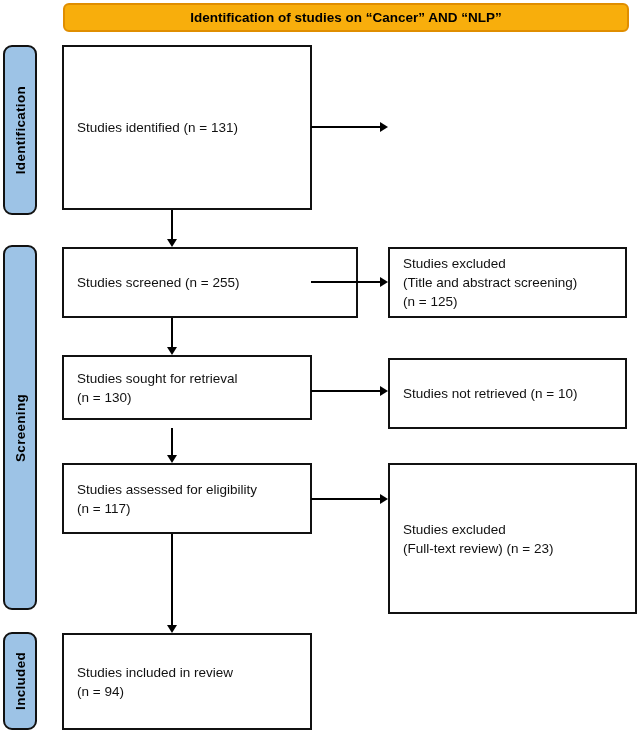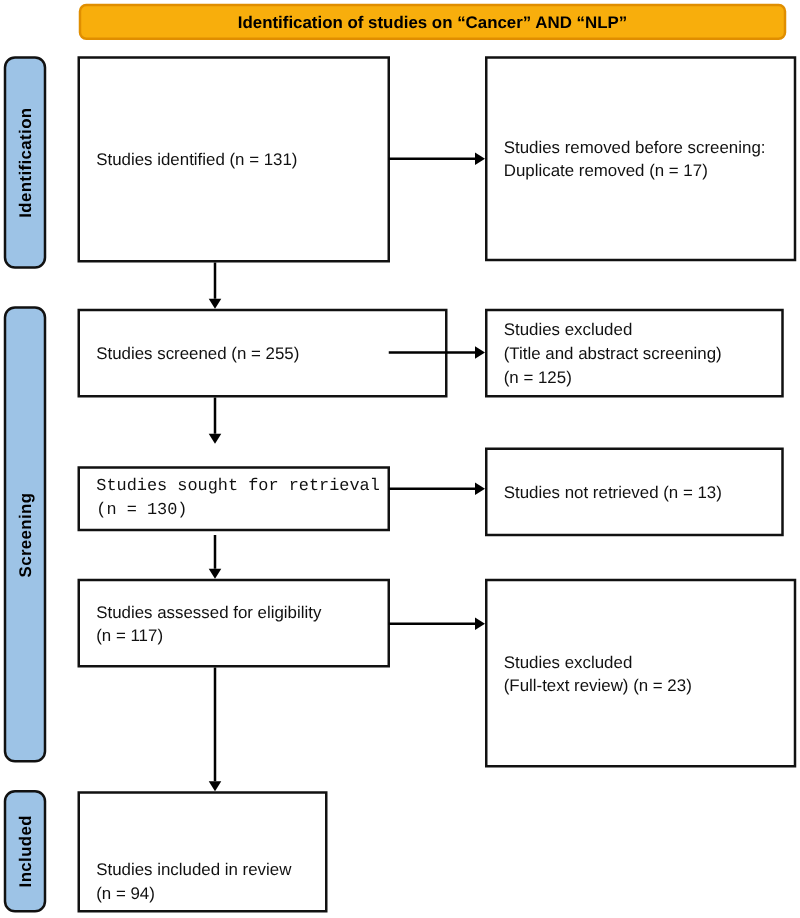--- a/index.html
+++ b/index.html
@@ -78,44 +78,40 @@
   <div class="stage" style="top:632px; height:98px;">
     <span class="stage-text">Included</span>
   </div>
 
   <div class="box" style="left:62px; top:45px; width:250px; height:165px;">
     <span class="box-text">Studies identified (n = 131)</span>
   </div>
   <div class="box" style="left:62px; top:247px; width:296px; height:71px;">
     <span class="box-text">Studies screened (n = 255)</span>
   </div>
-  <div class="box" style="left:62px; top:373px; width:250px; height:52px;font-family:Liberation Mono, monospace;">
+  <div class="box" style="left:62px; top:355px; width:250px; height:65px;">
     <span class="box-text">Studies sought for retrieval
 (n = 130)</span>
   </div>
   <div class="box" style="left:62px; top:463px; width:250px; height:71px;">
     <span class="box-text">Studies assessed for eligibility
 (n = 117)</span>
   </div>
-  <div class="box" style="left:62px; top:633px; width:200px; height:97px;align-items:flex-end;">
+  <div class="box" style="left:62px; top:633px; width:250px; height:97px;">
     <span class="box-text">Studies included in review
 (n = 94)</span>
   </div>
 
-  <div class="box" style="left:388px; top:45px; width:249px; height:164px;">
-    <span class="box-text">Studies removed before screening:
-Duplicate removed (n = 17)</span>
-  </div>
   <div class="box" style="left:388px; top:247px; width:239px; height:71px;">
     <span class="box-text">Studies excluded
 (Title and abstract screening)
 (n = 125)</span>
   </div>
   <div class="box" style="left:388px; top:358px; width:239px; height:71px;">
-    <span class="box-text">Studies not retrieved (n = 13)</span>
+    <span class="box-text">Studies not retrieved (n = 10)</span>
   </div>
   <div class="box" style="left:388px; top:463px; width:249px; height:151px;">
     <span class="box-text">Studies excluded
 (Full-text review) (n = 23)</span>
   </div>
 
   <div class="arrow-h" style="left:311px; top:126px; width:69px;"></div>
   <div class="arrow-h" style="left:311px; top:281px; width:69px;"></div>
   <div class="arrow-h" style="left:311px; top:390px; width:69px;"></div>
   <div class="arrow-h" style="left:311px; top:498px; width:69px;"></div>

